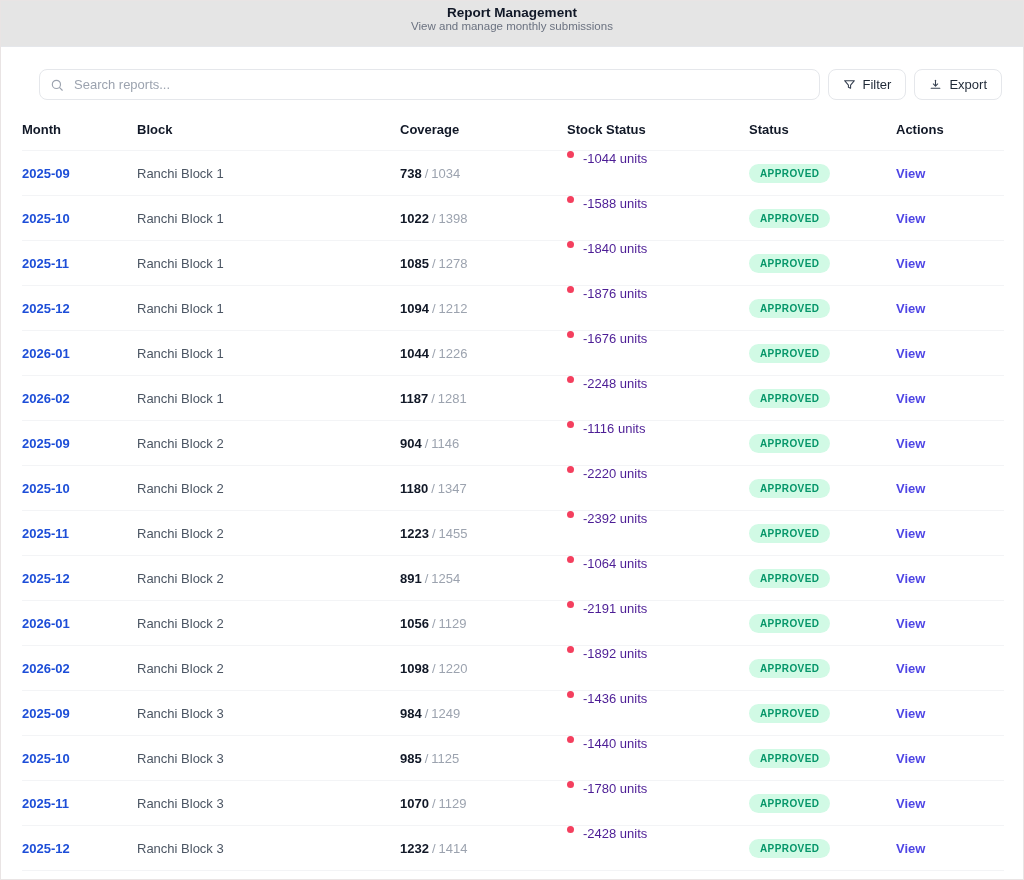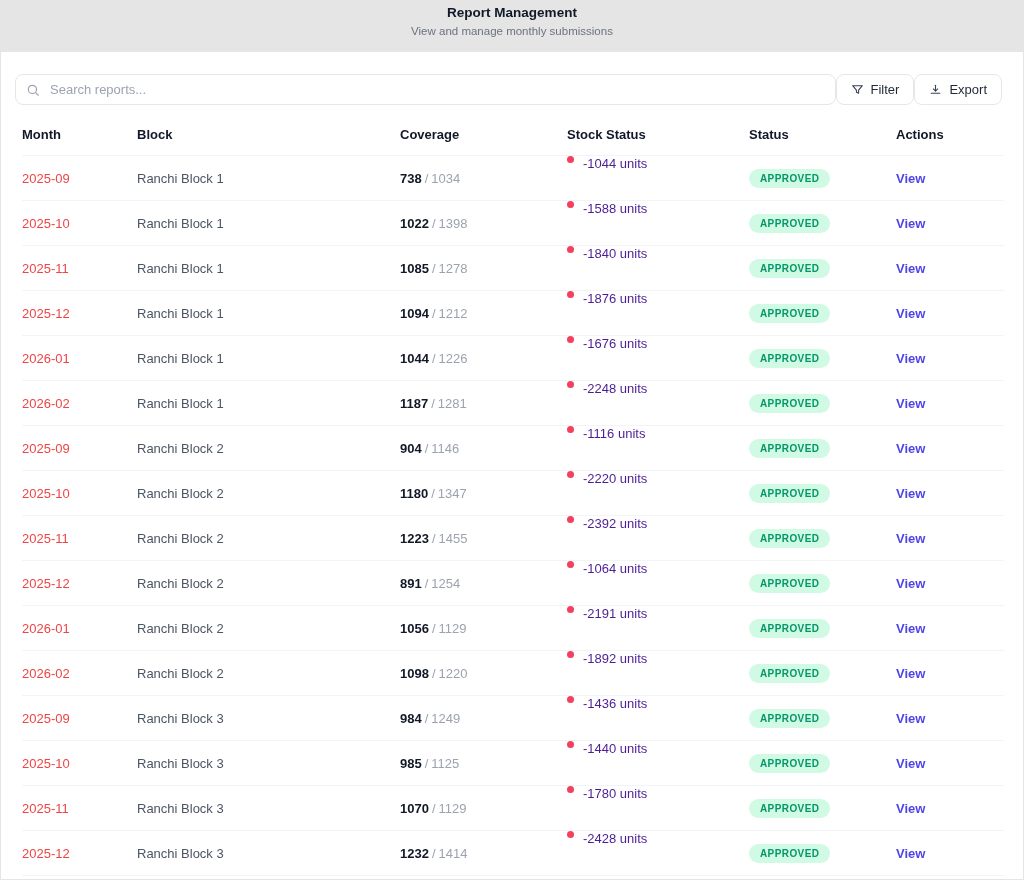--- a/index.html
+++ b/index.html
@@ -23,28 +23,28 @@
   }
 
   
   .page-header {
     background: #e5e5e5;
     border-bottom: 1px solid var(--border);
     padding: 4px 21px 14px 21px;
     text-align: center;
   }
   .page-title { font-size: 13.5px; font-weight: 700; color: #111827; }
-  .page-subtitle { font-size: 11.5px; color: var(--muted); margin-top: 5px; }
+  .page-subtitle { font-size: 11.5px; color: var(--muted); }
 
   
   .toolbar {
     display: flex;
     align-items: center;
-    gap: 0;
-    padding: 22px 21px 0 14px;
+    gap: 8px;
+    padding: 22px 21px 0 38px;
   }
   .search-wrap {
     position: relative;
     flex: 1;
   }
   .search-wrap svg {
     position: absolute;
     left: 11px; top: 50%;
     transform: translateY(-50%);
     width: 14px; height: 14px;
@@ -103,21 +103,21 @@
     padding: 8px 0 13px 0;
     border-bottom: 1px solid var(--row-border);
   }
   tbody td {
     padding: 0;
     height: 44px;
     border-bottom: 1px solid var(--row-border);
     font-size: 13px;
     vertical-align: middle;
   }
-  .month-cell { font-weight: 400; color: #ef4444; }
+  .month-cell { font-weight: 700; color: #1d4ed8; }
   .block-cell { color: #4b5563; }
   .cov-num { font-weight: 700; color: #111827; }
   .cov-sep, .cov-total { color: var(--faint); }
   .cov-sep { margin: 0 3px; }
   .stock-cell { color: #4c1d95; display: flex; align-items: flex-start; height: 44px; }
   .stock-dot {
     width: 7px; height: 7px;
     border-radius: 50%;
     background: var(--dot);
     display: inline-block;

